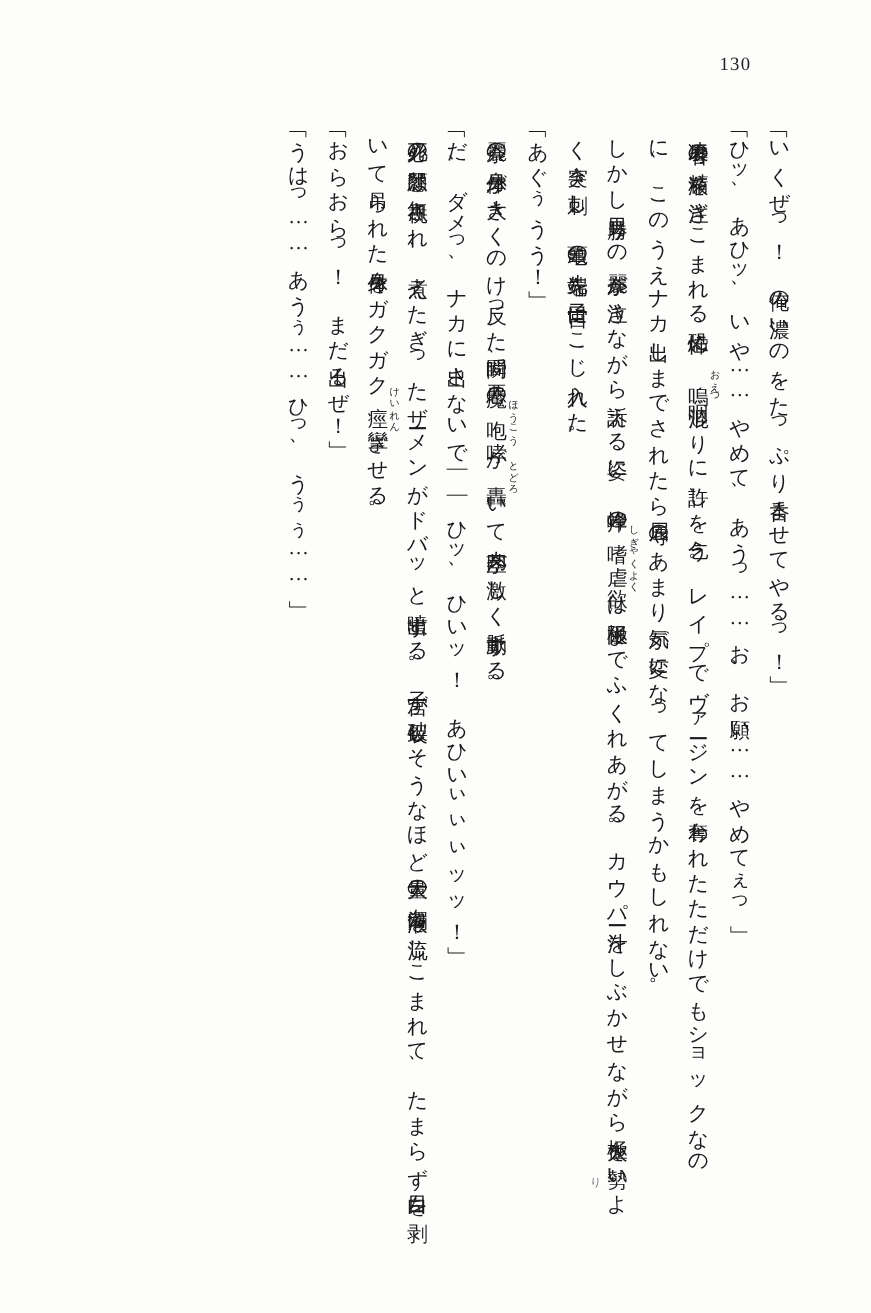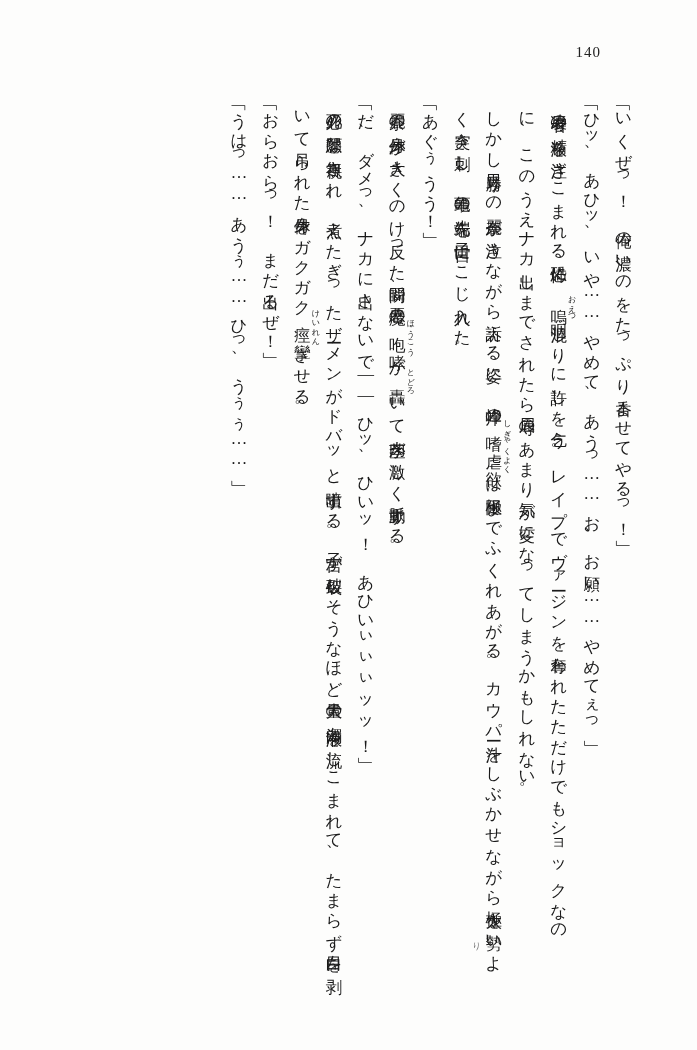--- a/index.html
+++ b/index.html
@@ -61,21 +61,21 @@
     top: 940px;
     font-size: 9px;
     color: #777;
   }
 </style>
 </head>
 <body>
 
 <div class="page">
 
-  <div class="page-number">140</div>
+  <div class="page-number">130</div>
 
   <div class="text-body">
 
     <p class="para">「いくぜっ！　俺の濃いのをたっぷり呑ませてやるっ！」</p>
     <p class="para">「ひッ、あひッ、いや……やめて、あうっ……お、お願い……やめてぇっ」</p>
     <p class="para">凌辱者の精液を注ぎこまれる恐怖に、<ruby>嗚咽<rt>おえつ</rt></ruby>混じりに許しを乞う。レイプでヴァージンを奪われたただけでもショックなのに、このうえナカ出しまでされたら屈辱のあまり気が変になってしまうかもしれない。</p>
     <p class="para">しかし男勝りの麗奈が泣きながら訴える姿に、峰岸の<ruby>嗜虐欲<rt>しぎゃくよく</rt></ruby>は極限までふくれあがる。カウパー汁をしぶかせながら極太を勢いよく突き刺し、亀頭の先端を子宮口にこじ入れた。</p>
     <p class="para">「あぐぅうう！」</p>
     <p class="para">麗奈の身体が大きくのけ反った瞬間、悪魔の<ruby>咆哮<rt>ほうこう</rt></ruby>が<ruby>轟<rt>とどろ</rt></ruby>いて肉茎が激しく脈動する。</p>
     <p class="para">「だ、ダメっ、ナカに出さないで——ひッ、ひいッ！　あひいぃぃぃッッ！」</p>

